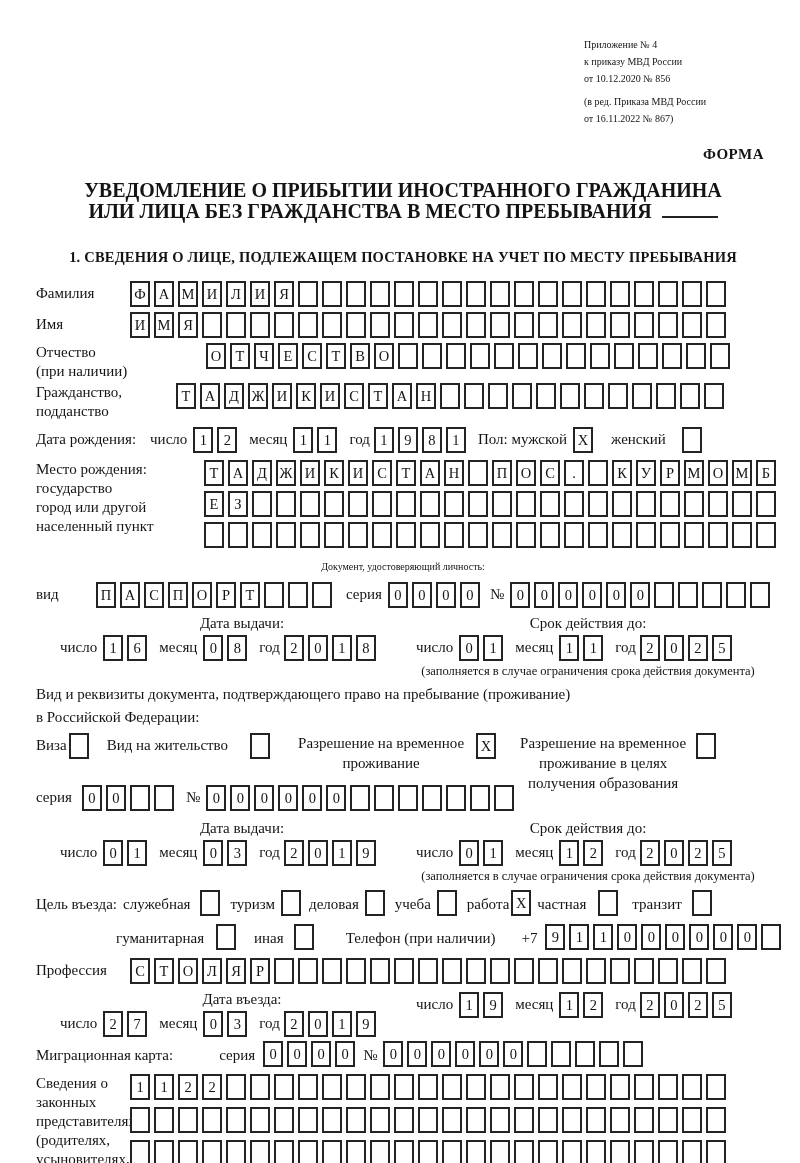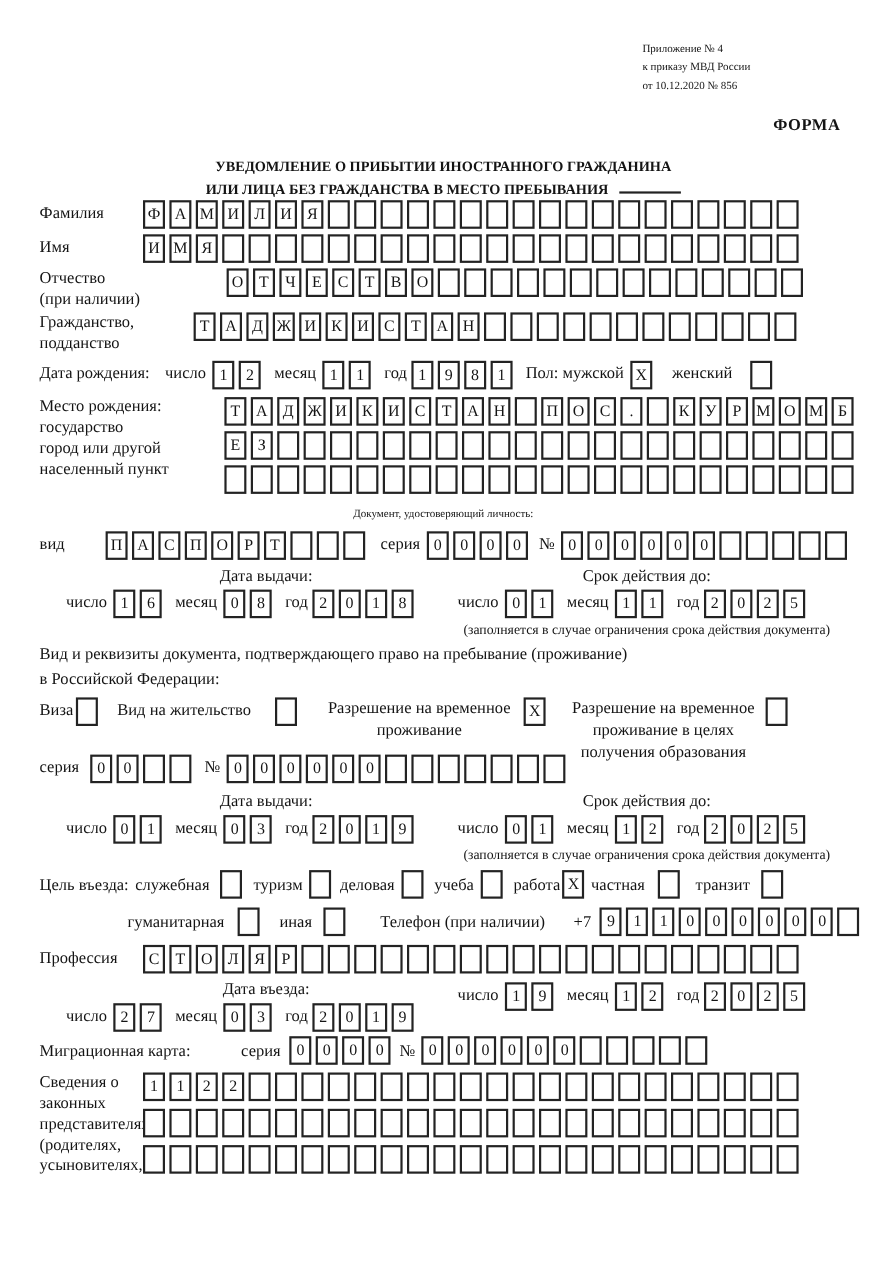--- a/index.html
+++ b/index.html
@@ -5,21 +5,21 @@
   html,body{margin:0;padding:0;background:#888;}
   .page{
     width:800px;height:1163px;box-sizing:border-box;margin:0 auto;
     padding:36px 30px 16px 36px;background:#fff;overflow:hidden;
     font-family:"Liberation Serif","DejaVu Serif",serif;color:#141414;
     font-size:15px;line-height:19px;
   }
   .hdr-note{width:190px;margin-left:548px;font-size:10px;line-height:17px;}
   .hdr-note .grp2{margin-top:6px;}
   .forma{font-weight:bold;text-align:right;font-size:15px;margin-top:18px;padding-right:6px;letter-spacing:.5px;}
-  .title{text-align:center;font-weight:bold;font-size:13px;line-height:21px;margin-top:16px;}
+  .title{text-align:center;font-weight:bold;font-size:20px;line-height:21px;margin-top:16px;}
   .blank-line{display:inline-block;width:56px;border-bottom:2px solid #222;margin-left:10px;}
   .sec1{font-weight:bold;font-size:14.5px;text-align:center;margin-top:26px;margin-bottom:14px;letter-spacing:.2px;}
   .row{display:flex;align-items:flex-start;flex-wrap:nowrap;margin-bottom:5px;}
   .lbl{flex:0 0 auto;}
   .w94{width:94px;} .w170{width:170px;} .w140{width:140px;} .w168{width:168px;} .w60{width:60px;}
   .lbl-col{flex:0 0 auto;}
   .lbl-col div{height:19px;}
   .boxes{display:inline-flex;flex-wrap:nowrap;flex:0 0 auto;}
   .box{
     display:inline-flex;width:20px;height:26px;box-sizing:border-box;
@@ -45,31 +45,36 @@
 </style>
 </head>
 <body>
 
 <div class="page">
 
   <div class="hdr-note">
     <div>Приложение № 4</div>
     <div>к приказу МВД России</div>
     <div>от 10.12.2020 № 856</div>
+    <div class="grp2">
+      <div>(в ред. Приказа МВД России</div>
+      <div>от 16.11.2022 № 867)</div>
+    </div>
   </div>
 
   <div class="forma">ФОРМА</div>
 
   <div class="title">
     <div>УВЕДОМЛЕНИЕ О ПРИБЫТИИ ИНОСТРАННОГО ГРАЖДАНИНА</div>
     <div>
       <span>ИЛИ ЛИЦА БЕЗ ГРАЖДАНСТВА В МЕСТО ПРЕБЫВАНИЯ</span><span class="blank-line"></span>
     </div>
   </div>
 
+  <div class="sec1">1. СВЕДЕНИЯ О ЛИЦЕ, ПОДЛЕЖАЩЕМ ПОСТАНОВКЕ НА УЧЕТ ПО МЕСТУ ПРЕБЫВАНИЯ</div>
 
   <div class="row">
     <div class="lbl w94 mt3">Фамилия</div>
     <div class="boxes">
         <span class="box">Ф</span>
         <span class="box">А</span>
         <span class="box">М</span>
         <span class="box">И</span>
         <span class="box">Л</span>
         <span class="box">И</span>

